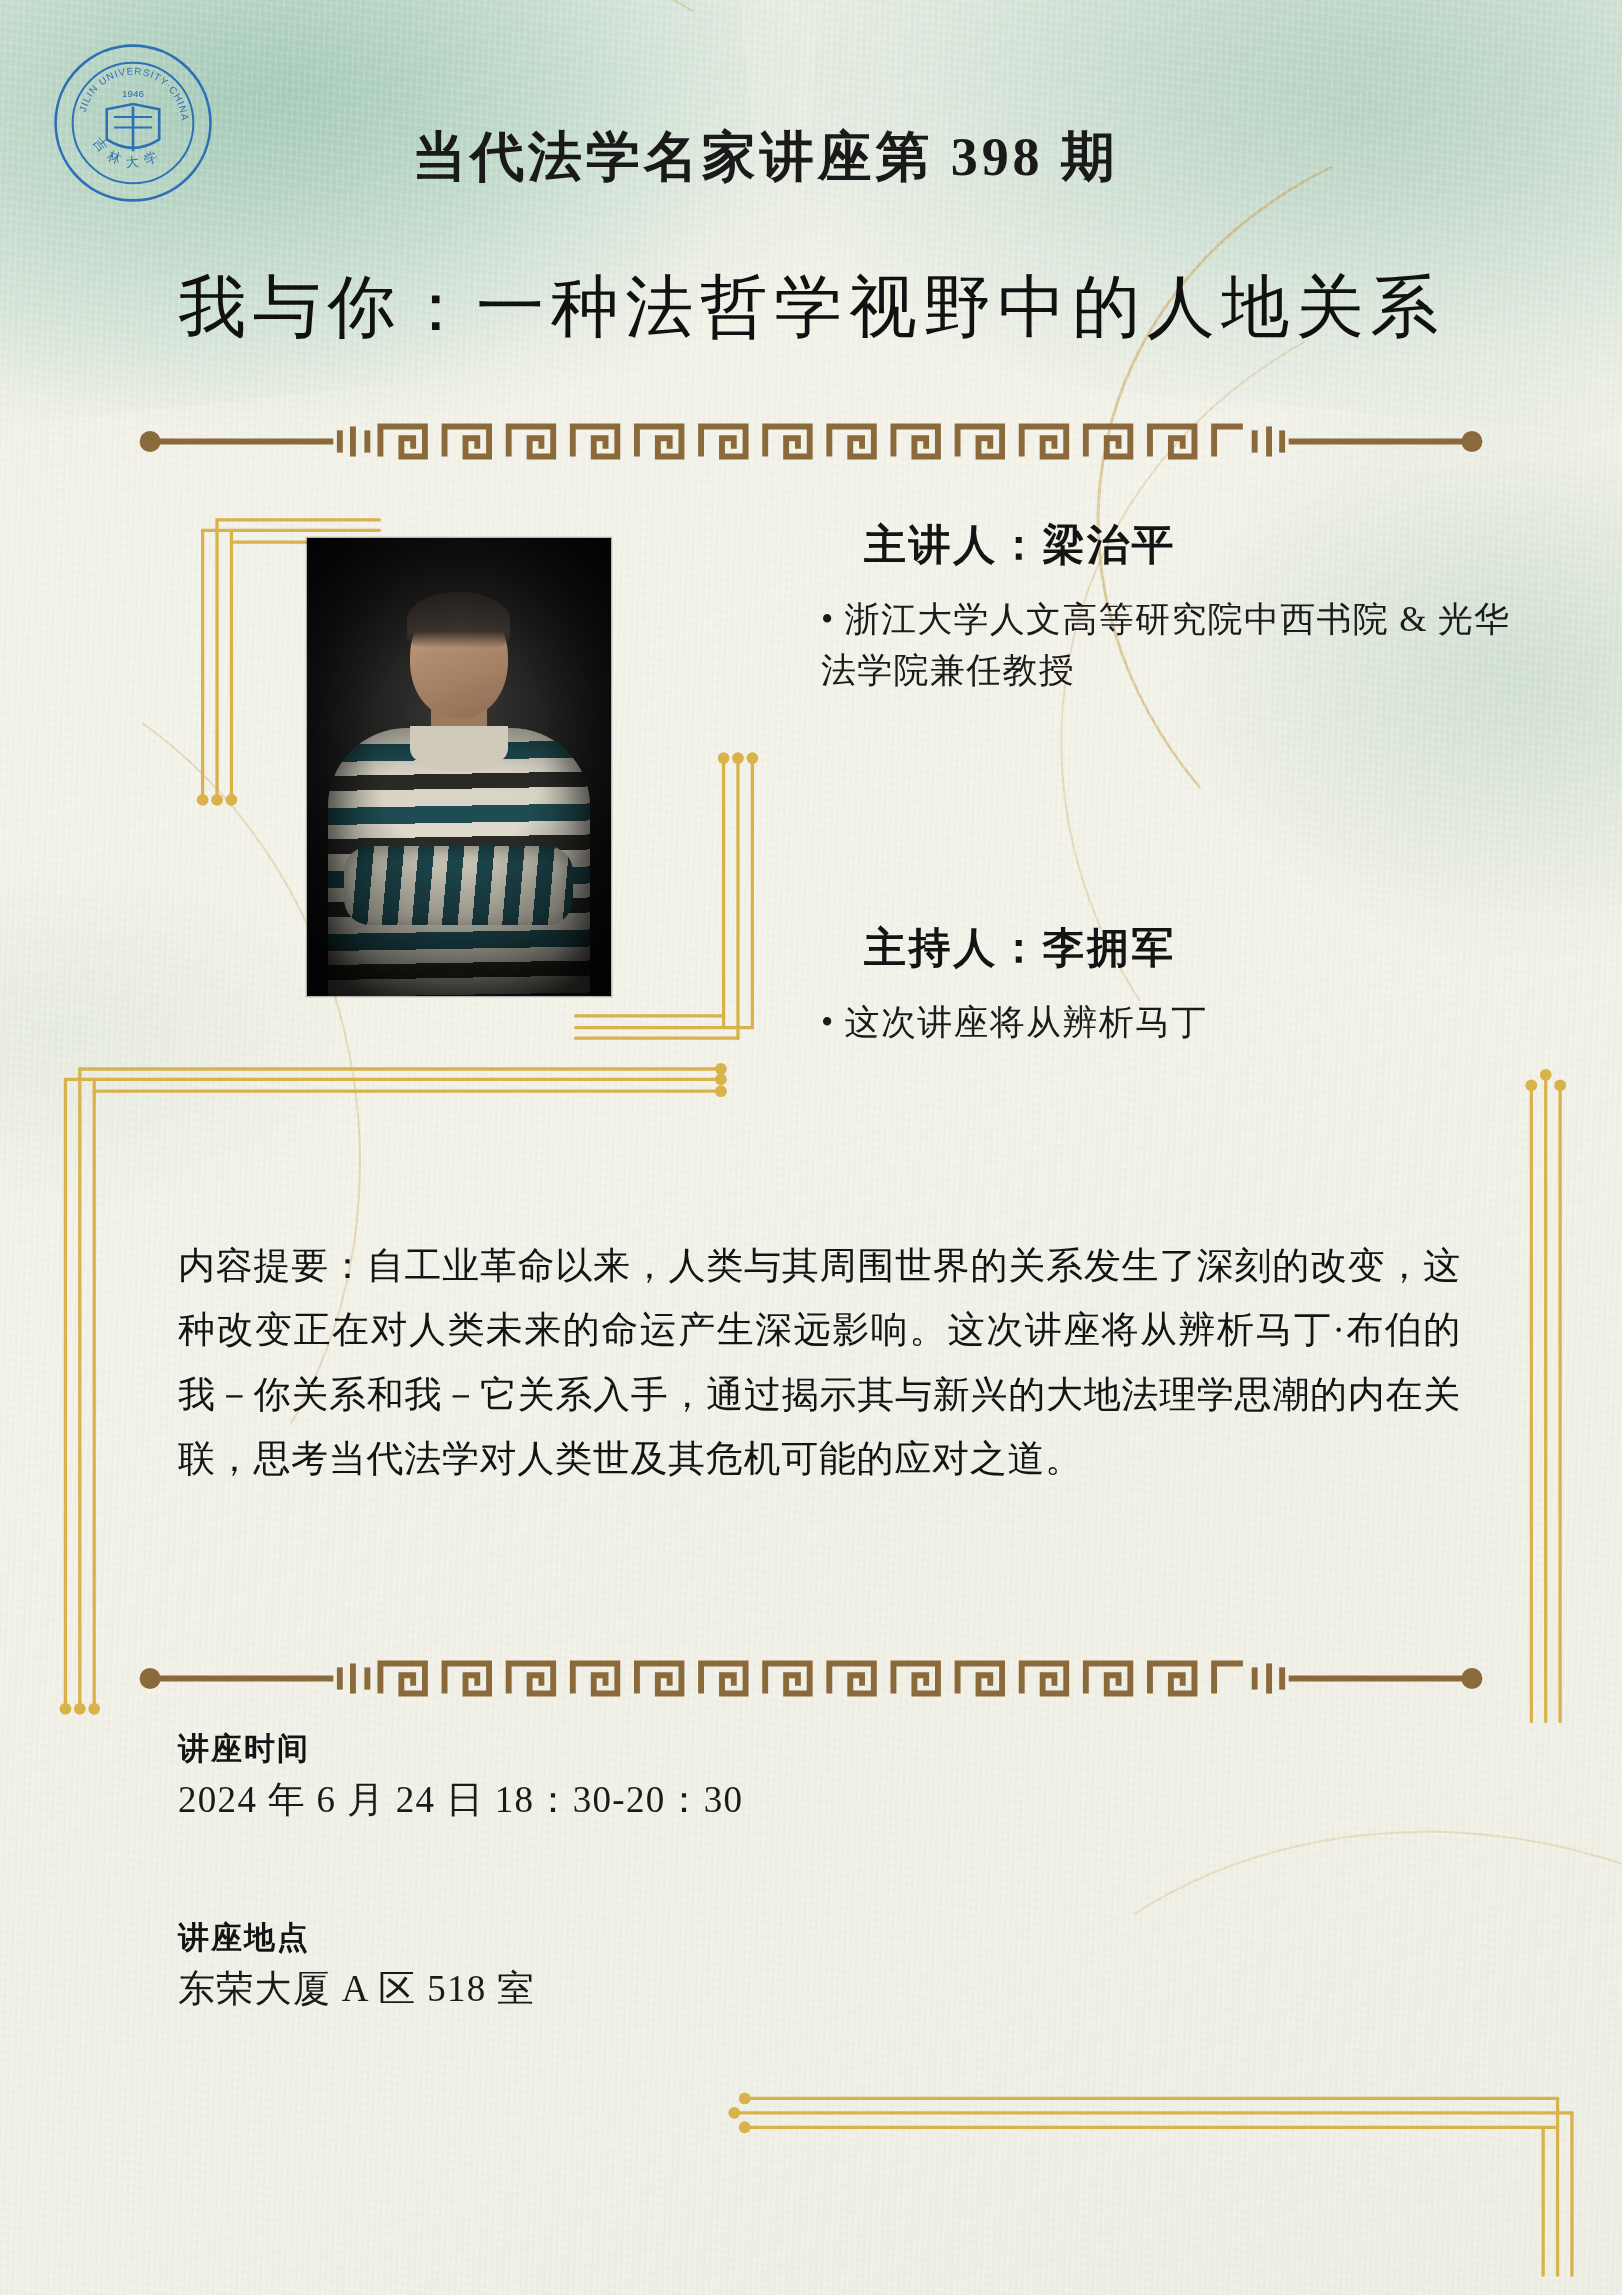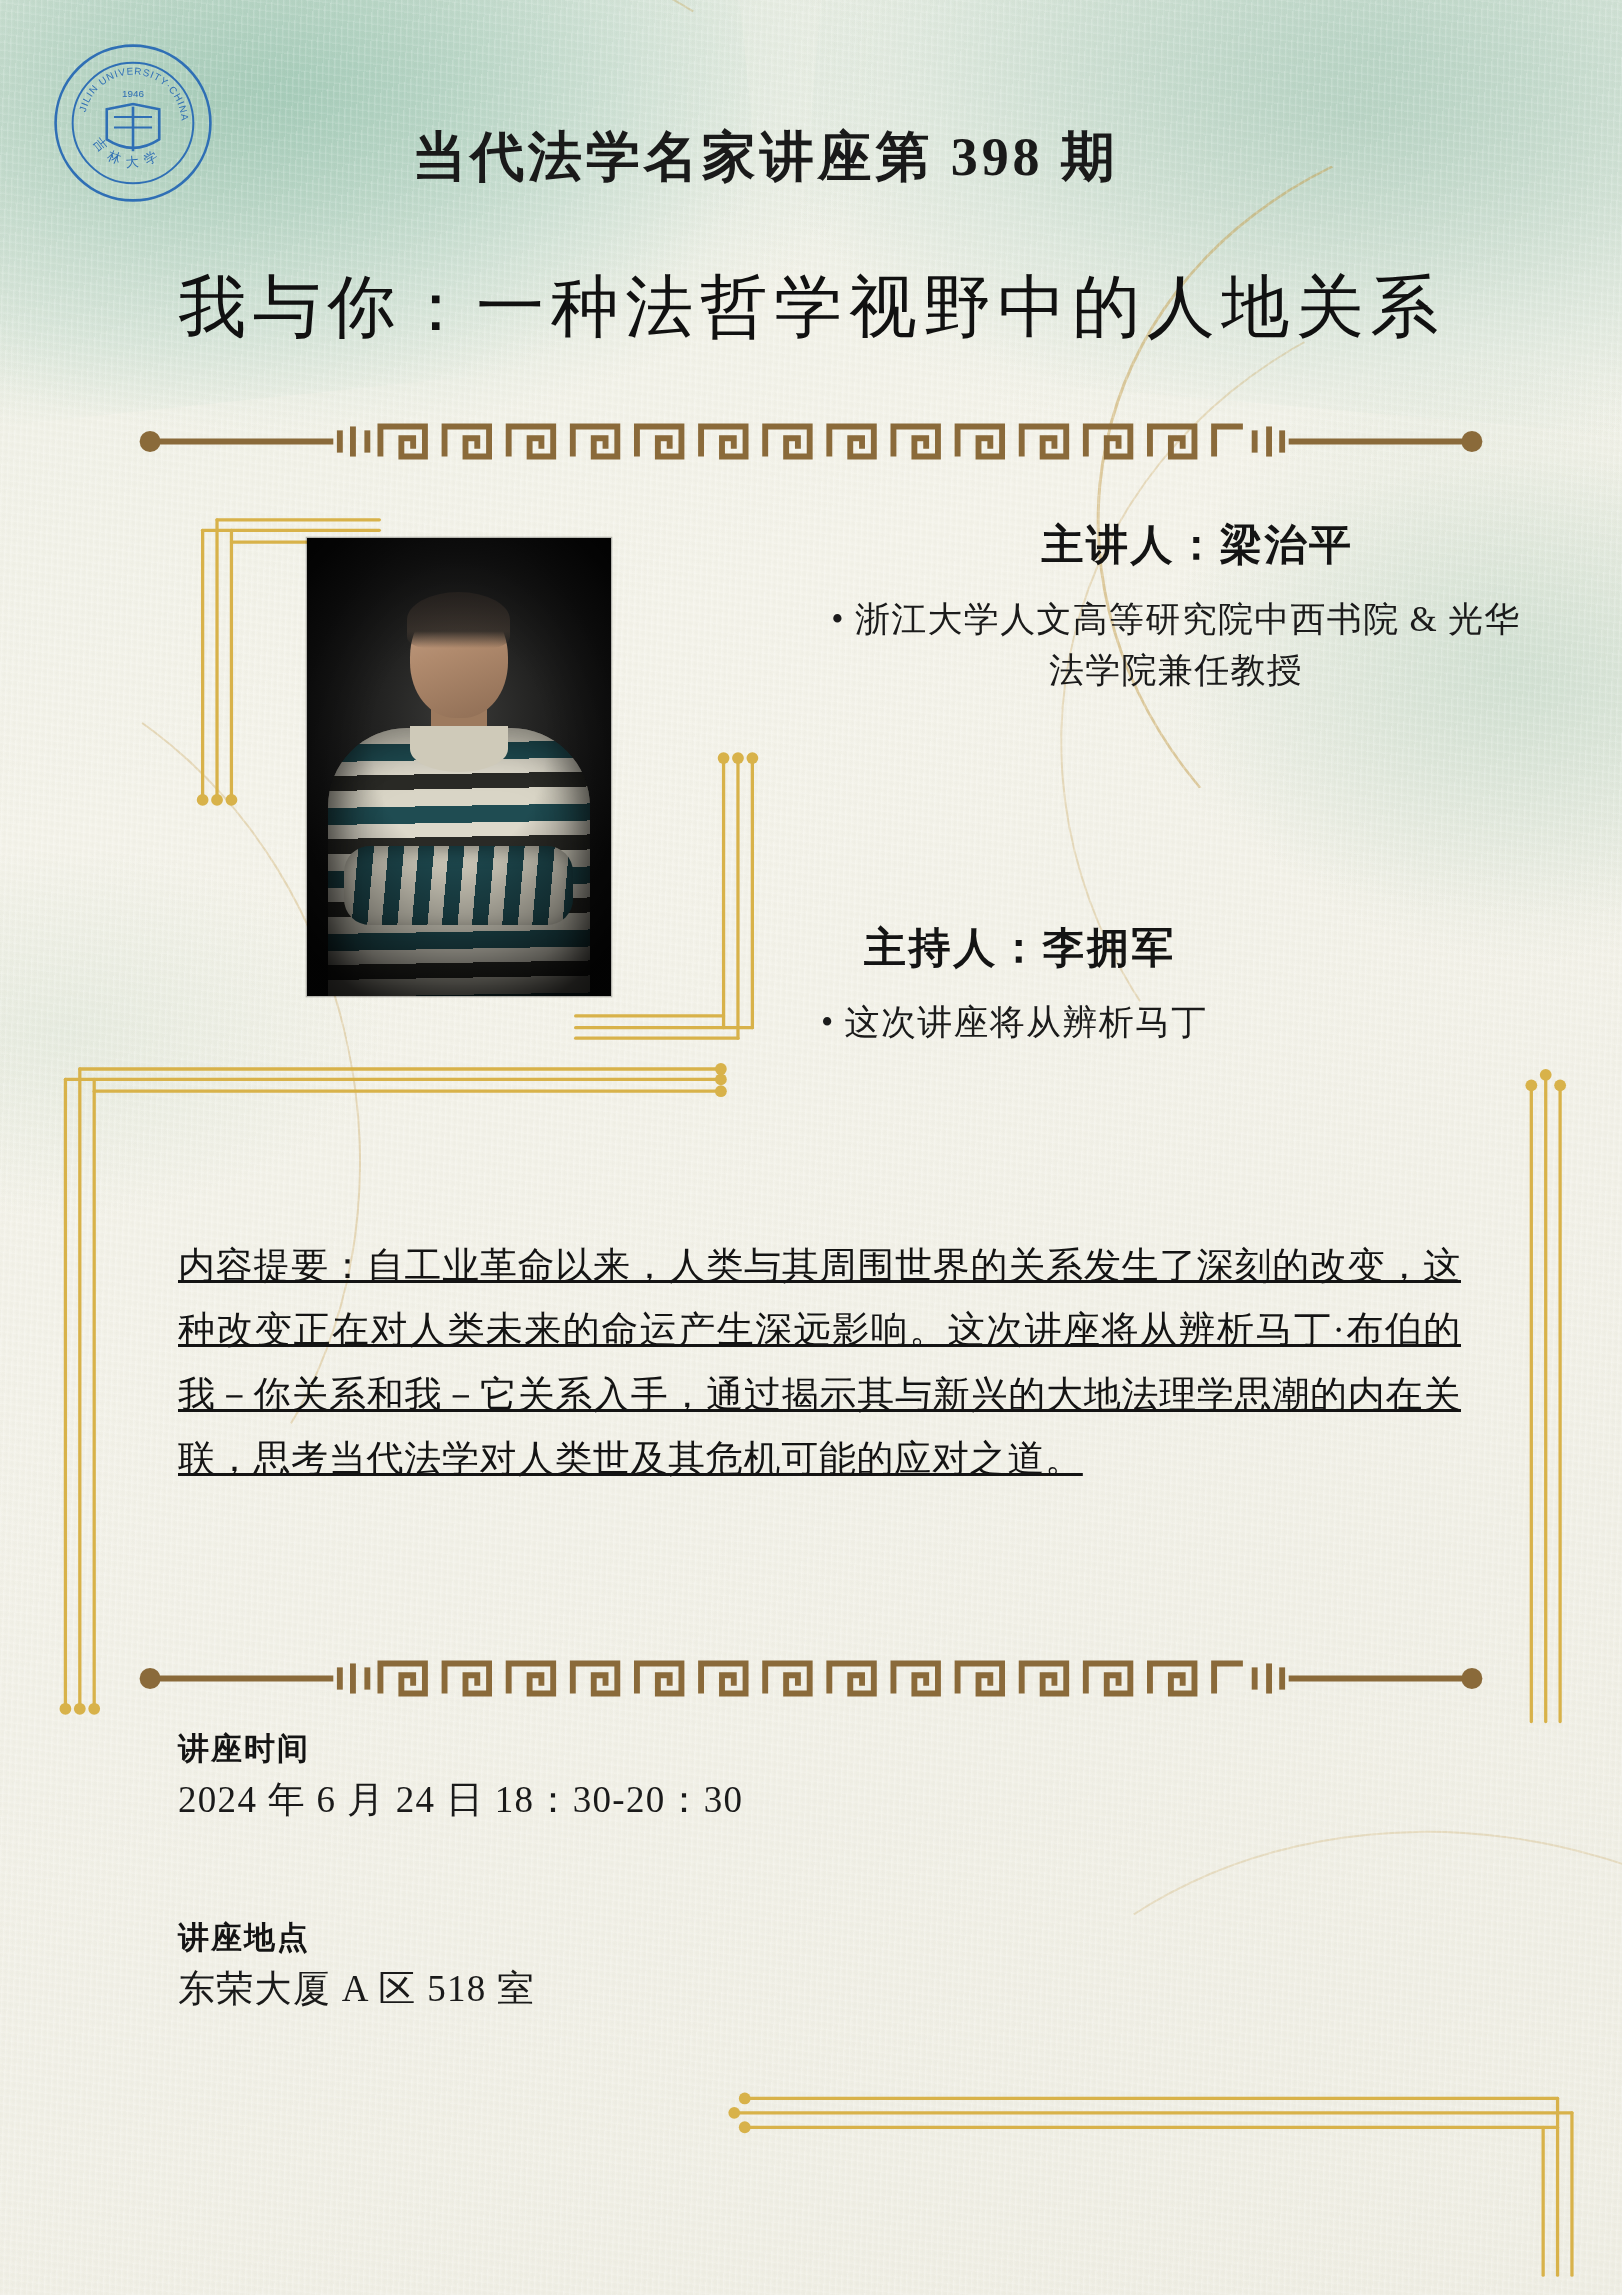--- a/index.html
+++ b/index.html
@@ -247,21 +247,20 @@
 
   .frame-lines { position: absolute; inset: 0; pointer-events: none; }
   .frame-lines svg { display:block; width: 100%; height: 100%; }
 
   
   .speaker-block {
     position: absolute;
     top: 517px;
     left: 805px;
     width: 726px;
-    text-align: center;
   }
   .person-role {
     font-size: 42px;
     font-weight: bold;
     color: #141414;
     letter-spacing: 2.6px;
     margin: 0 0 22px 59px;
   }
   .person-detail {
     font-size: 35px;
@@ -281,21 +280,20 @@
   .abstract {
     position: absolute;
     top: 1197px;
     left: 178px;
     width: 1283px;
     font-size: 37px;
     line-height: 1.74;
     color: #141414;
     letter-spacing: 0.7px;
     text-align: justify;
-    text-decoration: underline;
   }
 
   
   .info-block {
     position: absolute;
     left: 178px;
     width: 1243px;
   }
   .info-heading {
     font-size: 31px;

